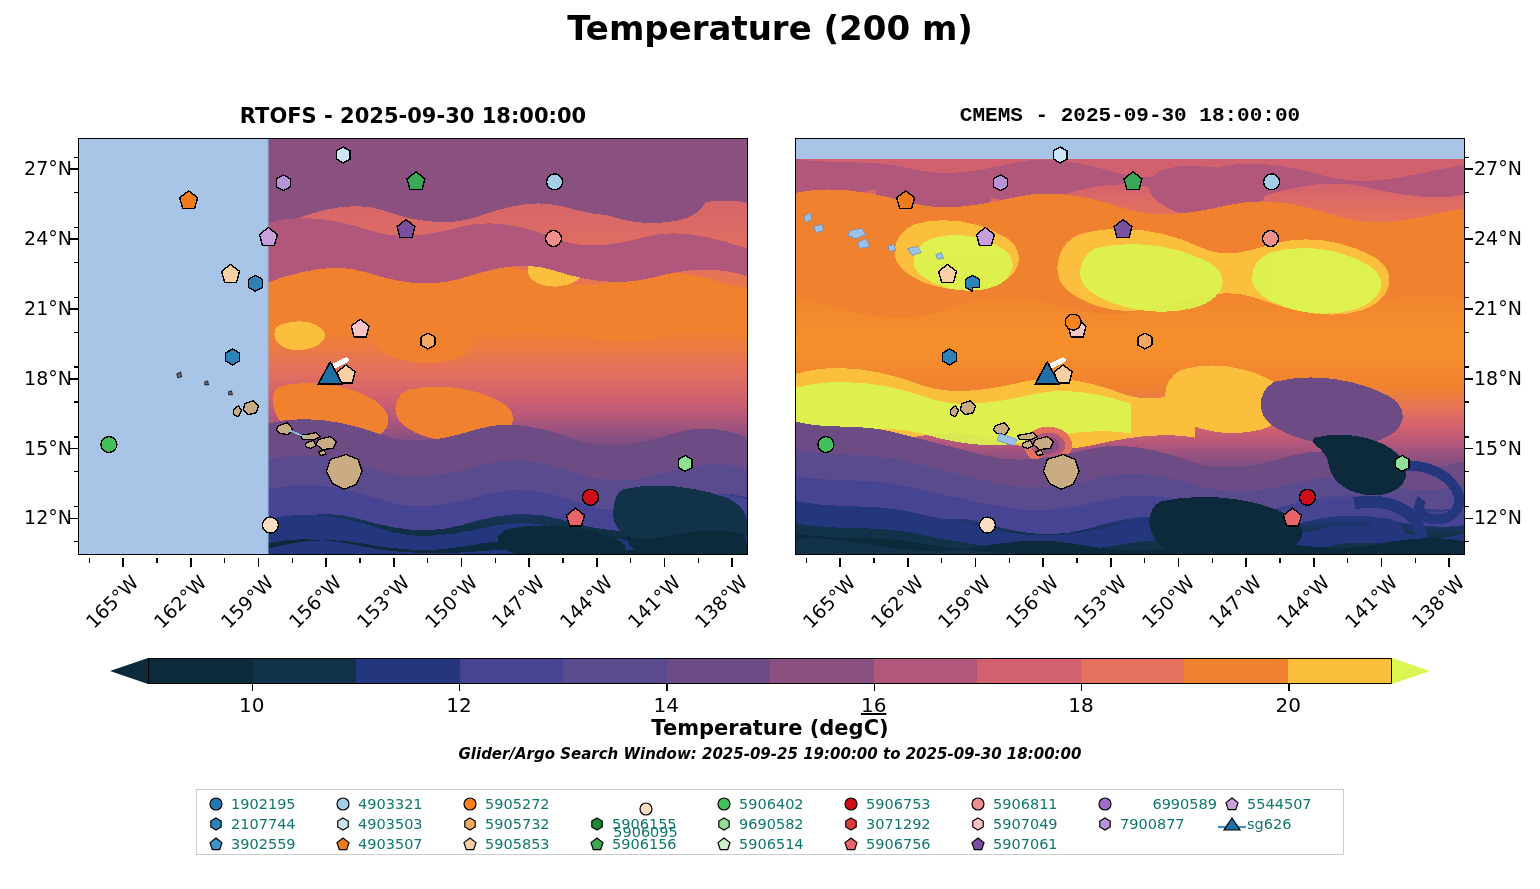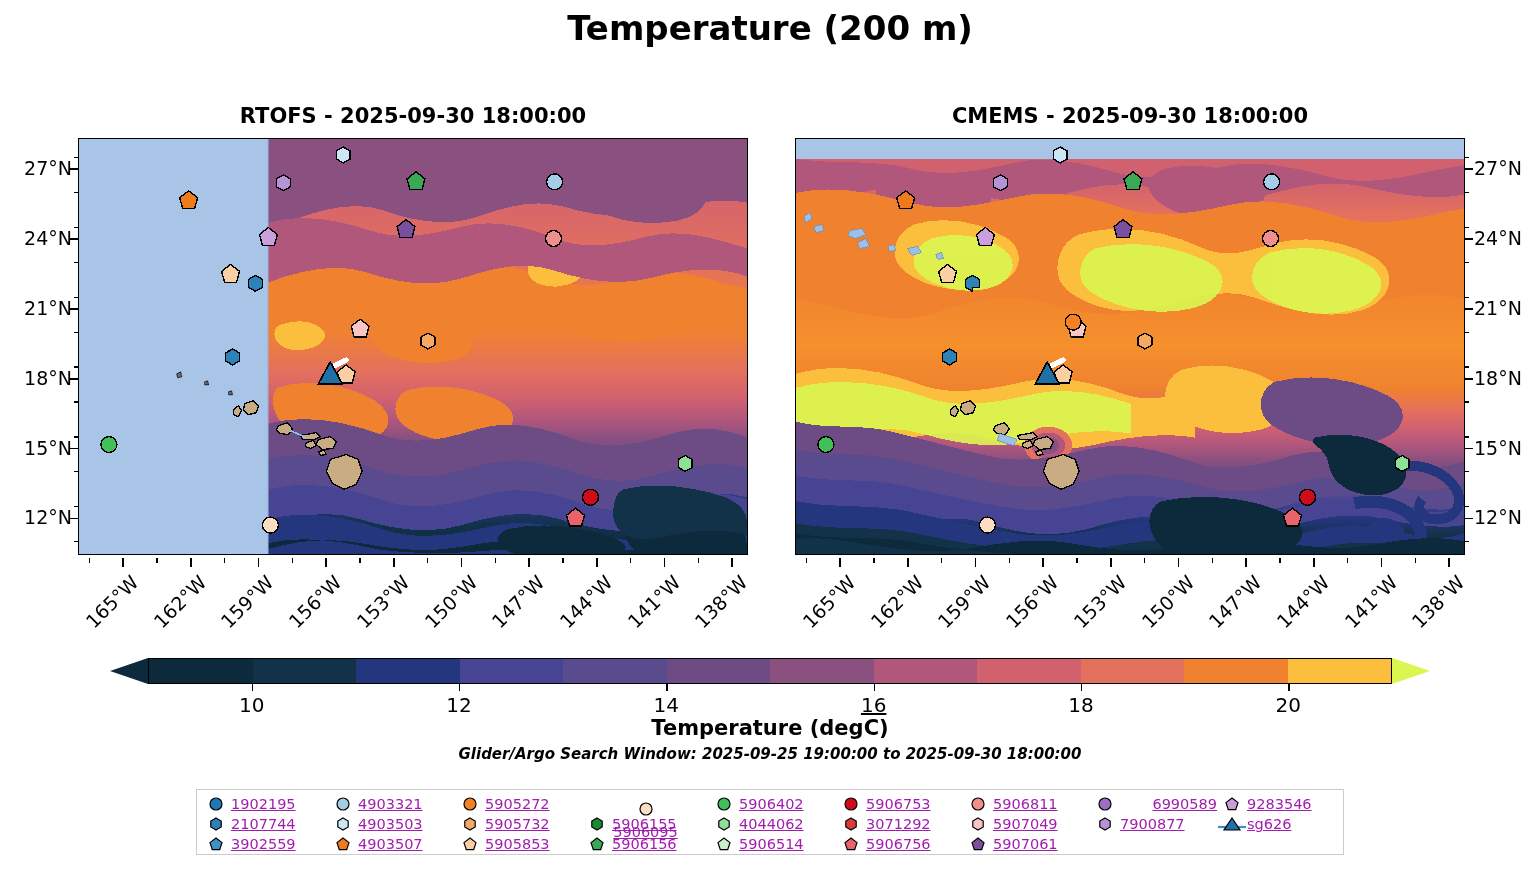--- a/index.html
+++ b/index.html
@@ -3,21 +3,21 @@
 <meta charset="utf-8">
 <style>
   html,body{margin:0;padding:0;background:#ffffff;}
   body{width:1540px;height:889px;position:relative;overflow:hidden;
        font-family:"DejaVu Sans","Liberation Sans",sans-serif;}
   .abs{position:absolute;}
   #main-title{left:0;top:8px;width:1540px;text-align:center;
     font-size:34px;font-weight:bold;color:#000;letter-spacing:0px;}
   .panel-title{position:absolute;text-align:center;font-size:21px;font-weight:bold;color:#000;}
   #title-left{left:78px;top:104px;width:670px;}
-  #title-right{left:795px;top:104px;width:670px;}
+  #title-right{left:795px;top:104px;width:670px;font-family:Liberation Mono, monospace;}
   .map-frame{position:absolute;top:138px;height:417px;border:1.3px solid #000;box-sizing:border-box;
     overflow:hidden;background:#a8c4e6;}
   #map-left{left:78px;width:670px;}
   #map-right{left:795px;width:670px;}
   .map-frame svg{display:block;width:100%;height:100%;}
   .ylab{position:absolute;font-size:19px;color:#000;text-align:right;width:72px;}
   .ylab-r{position:absolute;font-size:19px;color:#000;text-align:left;width:80px;}
   .tickmark{position:absolute;background:#000;}
   .xlab{position:absolute;font-size:19px;color:#000;transform:rotate(-45deg);
     transform-origin:right top;white-space:nowrap;text-align:right;}
@@ -35,21 +35,21 @@
   #cbar-label{position:absolute;left:0;top:716px;width:1540px;text-align:center;
     font-size:21px;font-weight:bold;color:#000;}
   #search-window{position:absolute;left:0;top:745px;width:1540px;text-align:center;
     font-size:15px;font-weight:bold;font-style:italic;color:#000;}
   #legend{position:absolute;left:196px;top:789px;width:1148px;height:66px;
     border:1px solid #cccccc;background:#ffffff;box-sizing:border-box;}
   #legend-grid{position:absolute;left:4px;top:4px;display:grid;
     grid-template-columns:repeat(7,164px);grid-auto-rows:20px;align-items:center;}
   .lg-item{display:flex;align-items:center;height:20px;}
   .lg-mk{width:30px;height:20px;flex:0 0 30px;display:flex;align-items:center;justify-content:center;}
-  .lg-tx{font-size:14.5px;color:#a21caf;white-space:nowrap;text-decoration:underline;}
+  .lg-tx{font-size:14.5px;color:#0f766e;white-space:nowrap;}
 </style>
 </head>
 <body>
 
 <div id="main-title" class="abs">Temperature (200 m)</div>
 
 <div class="panel-title" id="title-left">RTOFS - 2025-09-30 18:00:00</div>
 <div class="panel-title" id="title-right">CMEMS - 2025-09-30 18:00:00</div>
 
 <div class="map-frame" id="map-left">
@@ -615,21 +615,21 @@
           </svg>
         </span>
         <span class="lg-tx">6990589</span>
       </div>
       <div class="lg-item" style="grid-area: 1 / 9;">
         <span class="lg-mk">
           <svg width="16" height="16" viewBox="0 0 16 16">
             <path d="M8,2 L14,6.6 L11.7,13.6 L4.3,13.6 L2,6.6 Z" fill="#c9a0dd" stroke="#000" stroke-width="1.2"></path>
           </svg>
         </span>
-        <span class="lg-tx">9283546</span>
+        <span class="lg-tx">5544507</span>
       </div>
       <div class="lg-item" style="grid-area: 2 / 1;">
         <span class="lg-mk">
           <svg width="16" height="16" viewBox="0 0 16 16">
             <path d="M8,2 L13.2,5 L13.2,11 L8,14 L2.8,11 L2.8,5 Z" fill="#2d83b8" stroke="#000" stroke-width="1.2"></path>
           </svg>
         </span>
         <span class="lg-tx">2107744</span>
       </div>
       <div class="lg-item" style="grid-area: 2 / 2;">
@@ -655,21 +655,21 @@
           </svg>
         </span>
         <span class="lg-tx">5906155</span>
       </div>
       <div class="lg-item" style="grid-area: 2 / 5;">
         <span class="lg-mk">
           <svg width="16" height="16" viewBox="0 0 16 16">
             <path d="M8,2 L13.2,5 L13.2,11 L8,14 L2.8,11 L2.8,5 Z" fill="#8ee096" stroke="#000" stroke-width="1.2"></path>
           </svg>
         </span>
-        <span class="lg-tx">4044062</span>
+        <span class="lg-tx">9690582</span>
       </div>
       <div class="lg-item" style="grid-area: 2 / 6;">
         <span class="lg-mk">
           <svg width="16" height="16" viewBox="0 0 16 16">
             <path d="M8,2 L13.2,5 L13.2,11 L8,14 L2.8,11 L2.8,5 Z" fill="#dd3b3b" stroke="#000" stroke-width="1.2"></path>
           </svg>
         </span>
         <span class="lg-tx">3071292</span>
       </div>
       <div class="lg-item" style="grid-area: 2 / 7;">

